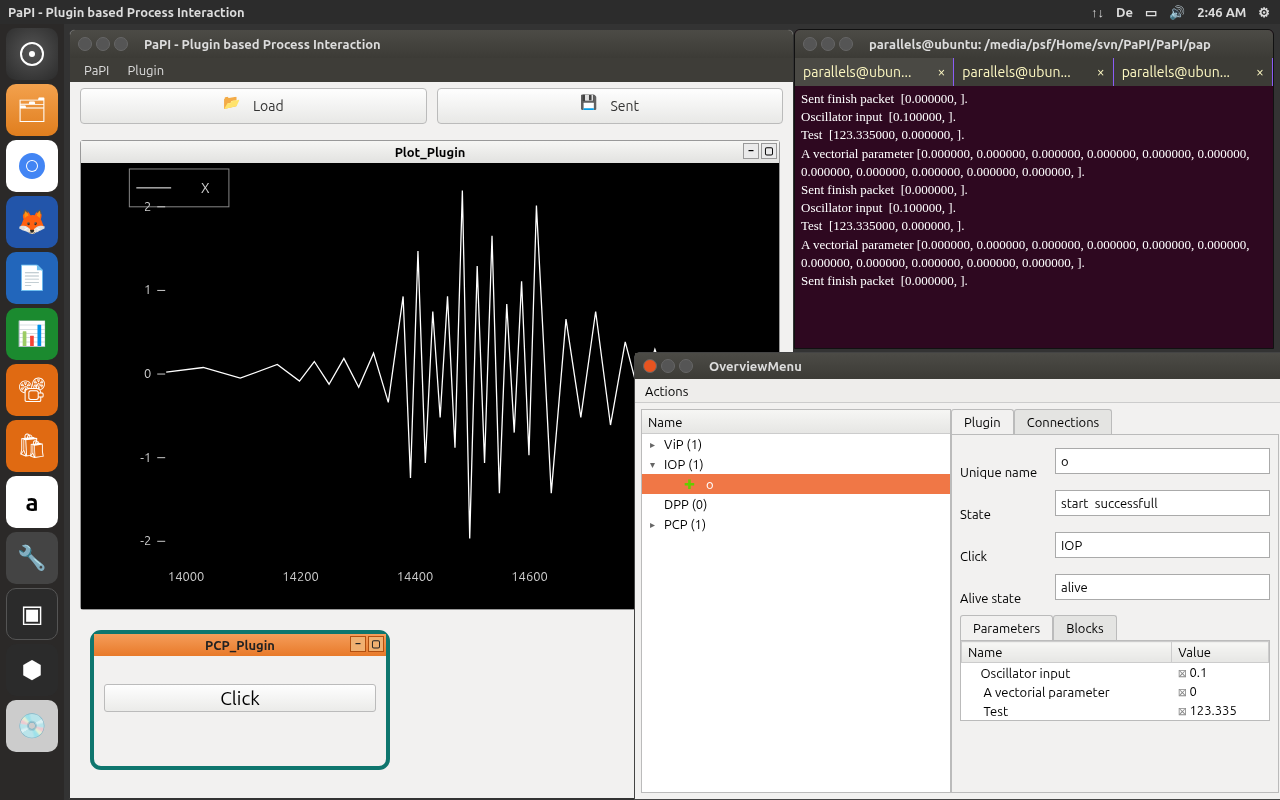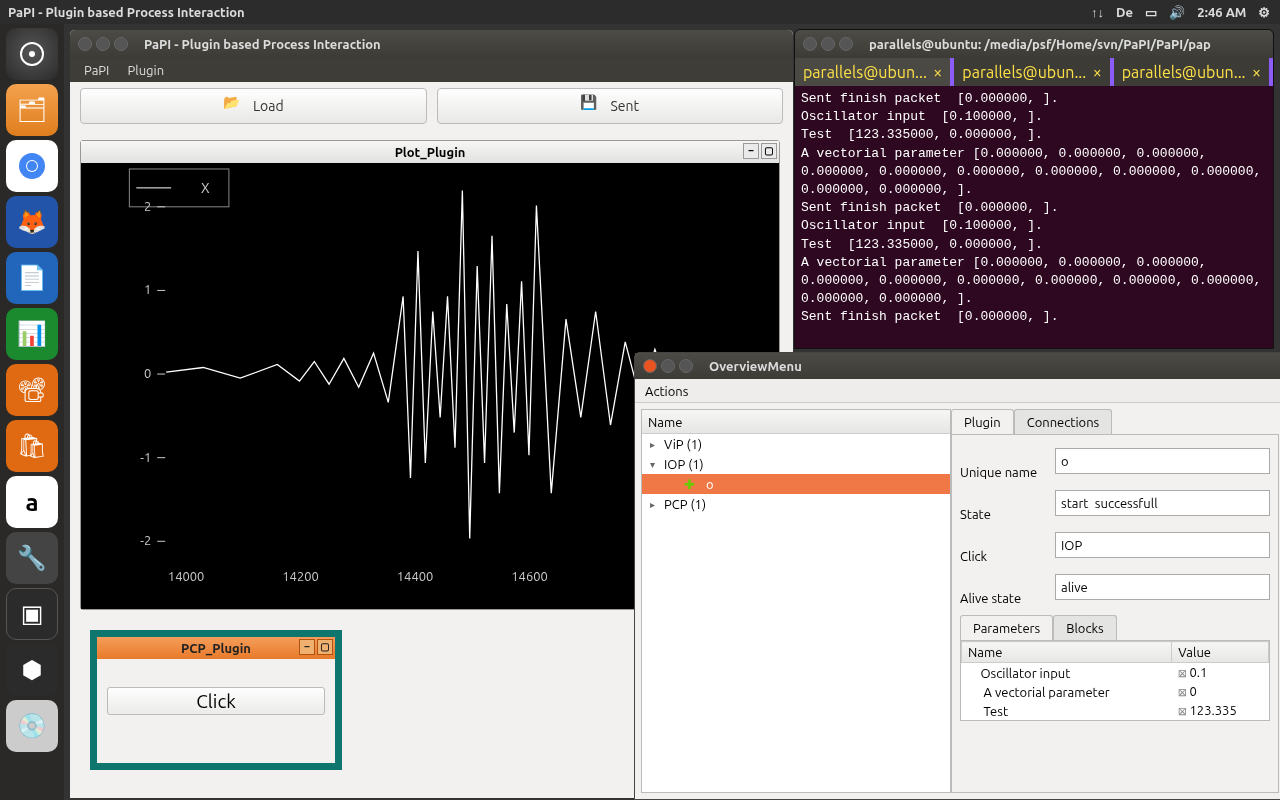--- a/index.html
+++ b/index.html
@@ -43,33 +43,33 @@
 
 
 .plot-sub { position: absolute; left: 10px; top: 110px; width: 700px; height: 470px; background: #f2f1f0; border: 1px solid #999; border-radius: 3px; }
 .sub-header { height: 22px; display: flex; align-items: center; justify-content: center; position: relative; background: linear-gradient(#f6f6f4,#e2e2e0); font-size: 13px; font-weight: bold; }
 .sub-ctrls { position: absolute; right: 2px; top: 2px; display: flex; gap: 2px; }
 .sub-ctrls span { width: 16px; height: 16px; border: 1px solid #999; background: #eaeaea; font-size: 10px; text-align: center; line-height: 14px; }
 .plot-canvas { position: absolute; top: 22px; left: 0; right: 0; bottom: 0; background: #000; }
 .plot-canvas svg { width: 100%; height: 100%; }
 
 
-.pcp-sub { position: absolute; left: 20px; top: 600px; width: 252px; height: 140px; background: #f2f1f0; border: 7px solid #0f766e; border-radius: 0; }
+.pcp-sub { position: absolute; left: 20px; top: 600px; width: 300px; height: 140px; background: #f2f1f0; border: 4px solid #0f766e; border-radius: 11px; }
 .pcp-header { height: 22px; background: linear-gradient(#f59d5a,#e87a2a); display: flex; align-items: center; justify-content: center; font-size: 13px; font-weight: bold; color: #222; position: relative; }
 .pcp-ctrls { position: absolute; right: 2px; top: 2px; display: flex; gap: 2px; }
 .pcp-ctrls span { width: 16px; height: 16px; border: 1px solid #b25010; background: #f0b070; font-size: 10px; text-align: center; line-height: 14px; }
 .pcp-body { padding: 28px 10px; }
 .pcp-body button { width: 100%; height: 28px; background: linear-gradient(#fefefe,#ebebe9); border: 1px solid #bbb; border-radius: 3px; font-size: 19px; }
 
 
 .term-win { position: absolute; left: 730px; top: 5px; width: 480px; height: 320px; background: #2e0820; border: 1px solid #111; border-radius: 6px 6px 0 0; overflow: hidden; }
 .term-tabs { height: 28px; background: #3c3b36; display: flex; }
-.term-tab { flex: 1; padding: 5px 8px; color: #fde047; font-size: 16px; border-right: 4px solid #8b5cf6; display: flex; justify-content: space-between; align-items: center; }
+.term-tab { flex: 1; padding: 5px 8px; color: #fef9c3; font-size: 14px; border-right: 1px solid #8b5cf6; display: flex; justify-content: space-between; align-items: center; }
 .term-tab.active { background: #4a4944; }
-.term-body { padding: 4px 6px; font-family: Liberation Mono, monospace; font-size: 13px; color: #fff; line-height: 1.4; background: #2e0820; white-space: pre-wrap; }
+.term-body { padding: 4px 6px; font-family: Liberation Serif, serif; font-size: 13px; color: #fff; line-height: 1.4; background: #2e0820; white-space: pre-wrap; }
 
 
 .ovw-win { position: absolute; left: 570px; top: 328px; width: 652px; height: 448px; background: #f2f1f0; border: 1px solid #444; border-radius: 6px 6px 0 0; }
 .ovw-title { height: 26px; background: linear-gradient(#4c4b46,#3c3b36); display: flex; align-items: center; color: #ddd; font-size: 13px; }
 .ovw-menubar { height: 24px; background: #eeedeb; display: flex; align-items: center; padding-left: 10px; font-size: 13px; border-bottom: 1px solid #ccc; }
 .ovw-body { position: absolute; top: 50px; bottom: 0; left: 0; right: 0; display: flex; padding: 6px; }
 .tree-pane { width: 310px; border: 1px solid #bbb; background: #fff; }
 .tree-head { height: 24px; background: linear-gradient(#f6f6f4,#e6e6e4); border-bottom: 1px solid #ccc; padding-left: 6px; font-size: 13px; line-height: 24px; }
 .tree-row { height: 20px; font-size: 13px; padding-left: 8px; display: flex; align-items: center; gap: 4px; }
 .tree-row.sel { background: #f07746; color: #fff; }
@@ -258,20 +258,23 @@
         <div class="tree-head">Name</div>
         <div class="tree-row">
             <span class="arr">▸</span>
             <span>ViP (1)</span>
           </div>
         <div class="tree-row">
             <span class="arr">▾</span>
             <span>IOP (1)</span>
           </div>
         <div class="tree-row sel" style="padding-left:42px"><span style="color:#6c0">✚</span>&nbsp;<span>o</span></div>
+        <div class="tree-row" style="padding-left:22px">
+            <span>DPP (0)</span>
+          </div>
         <div class="tree-row">
             <span class="arr">▸</span>
             <span>PCP (1)</span>
           </div>
       </div>
       <div class="info-pane">
         <div class="tabrow">
           <div class="tab">Plugin</div>
           <div class="tab inactive">Connections</div>
         </div>

